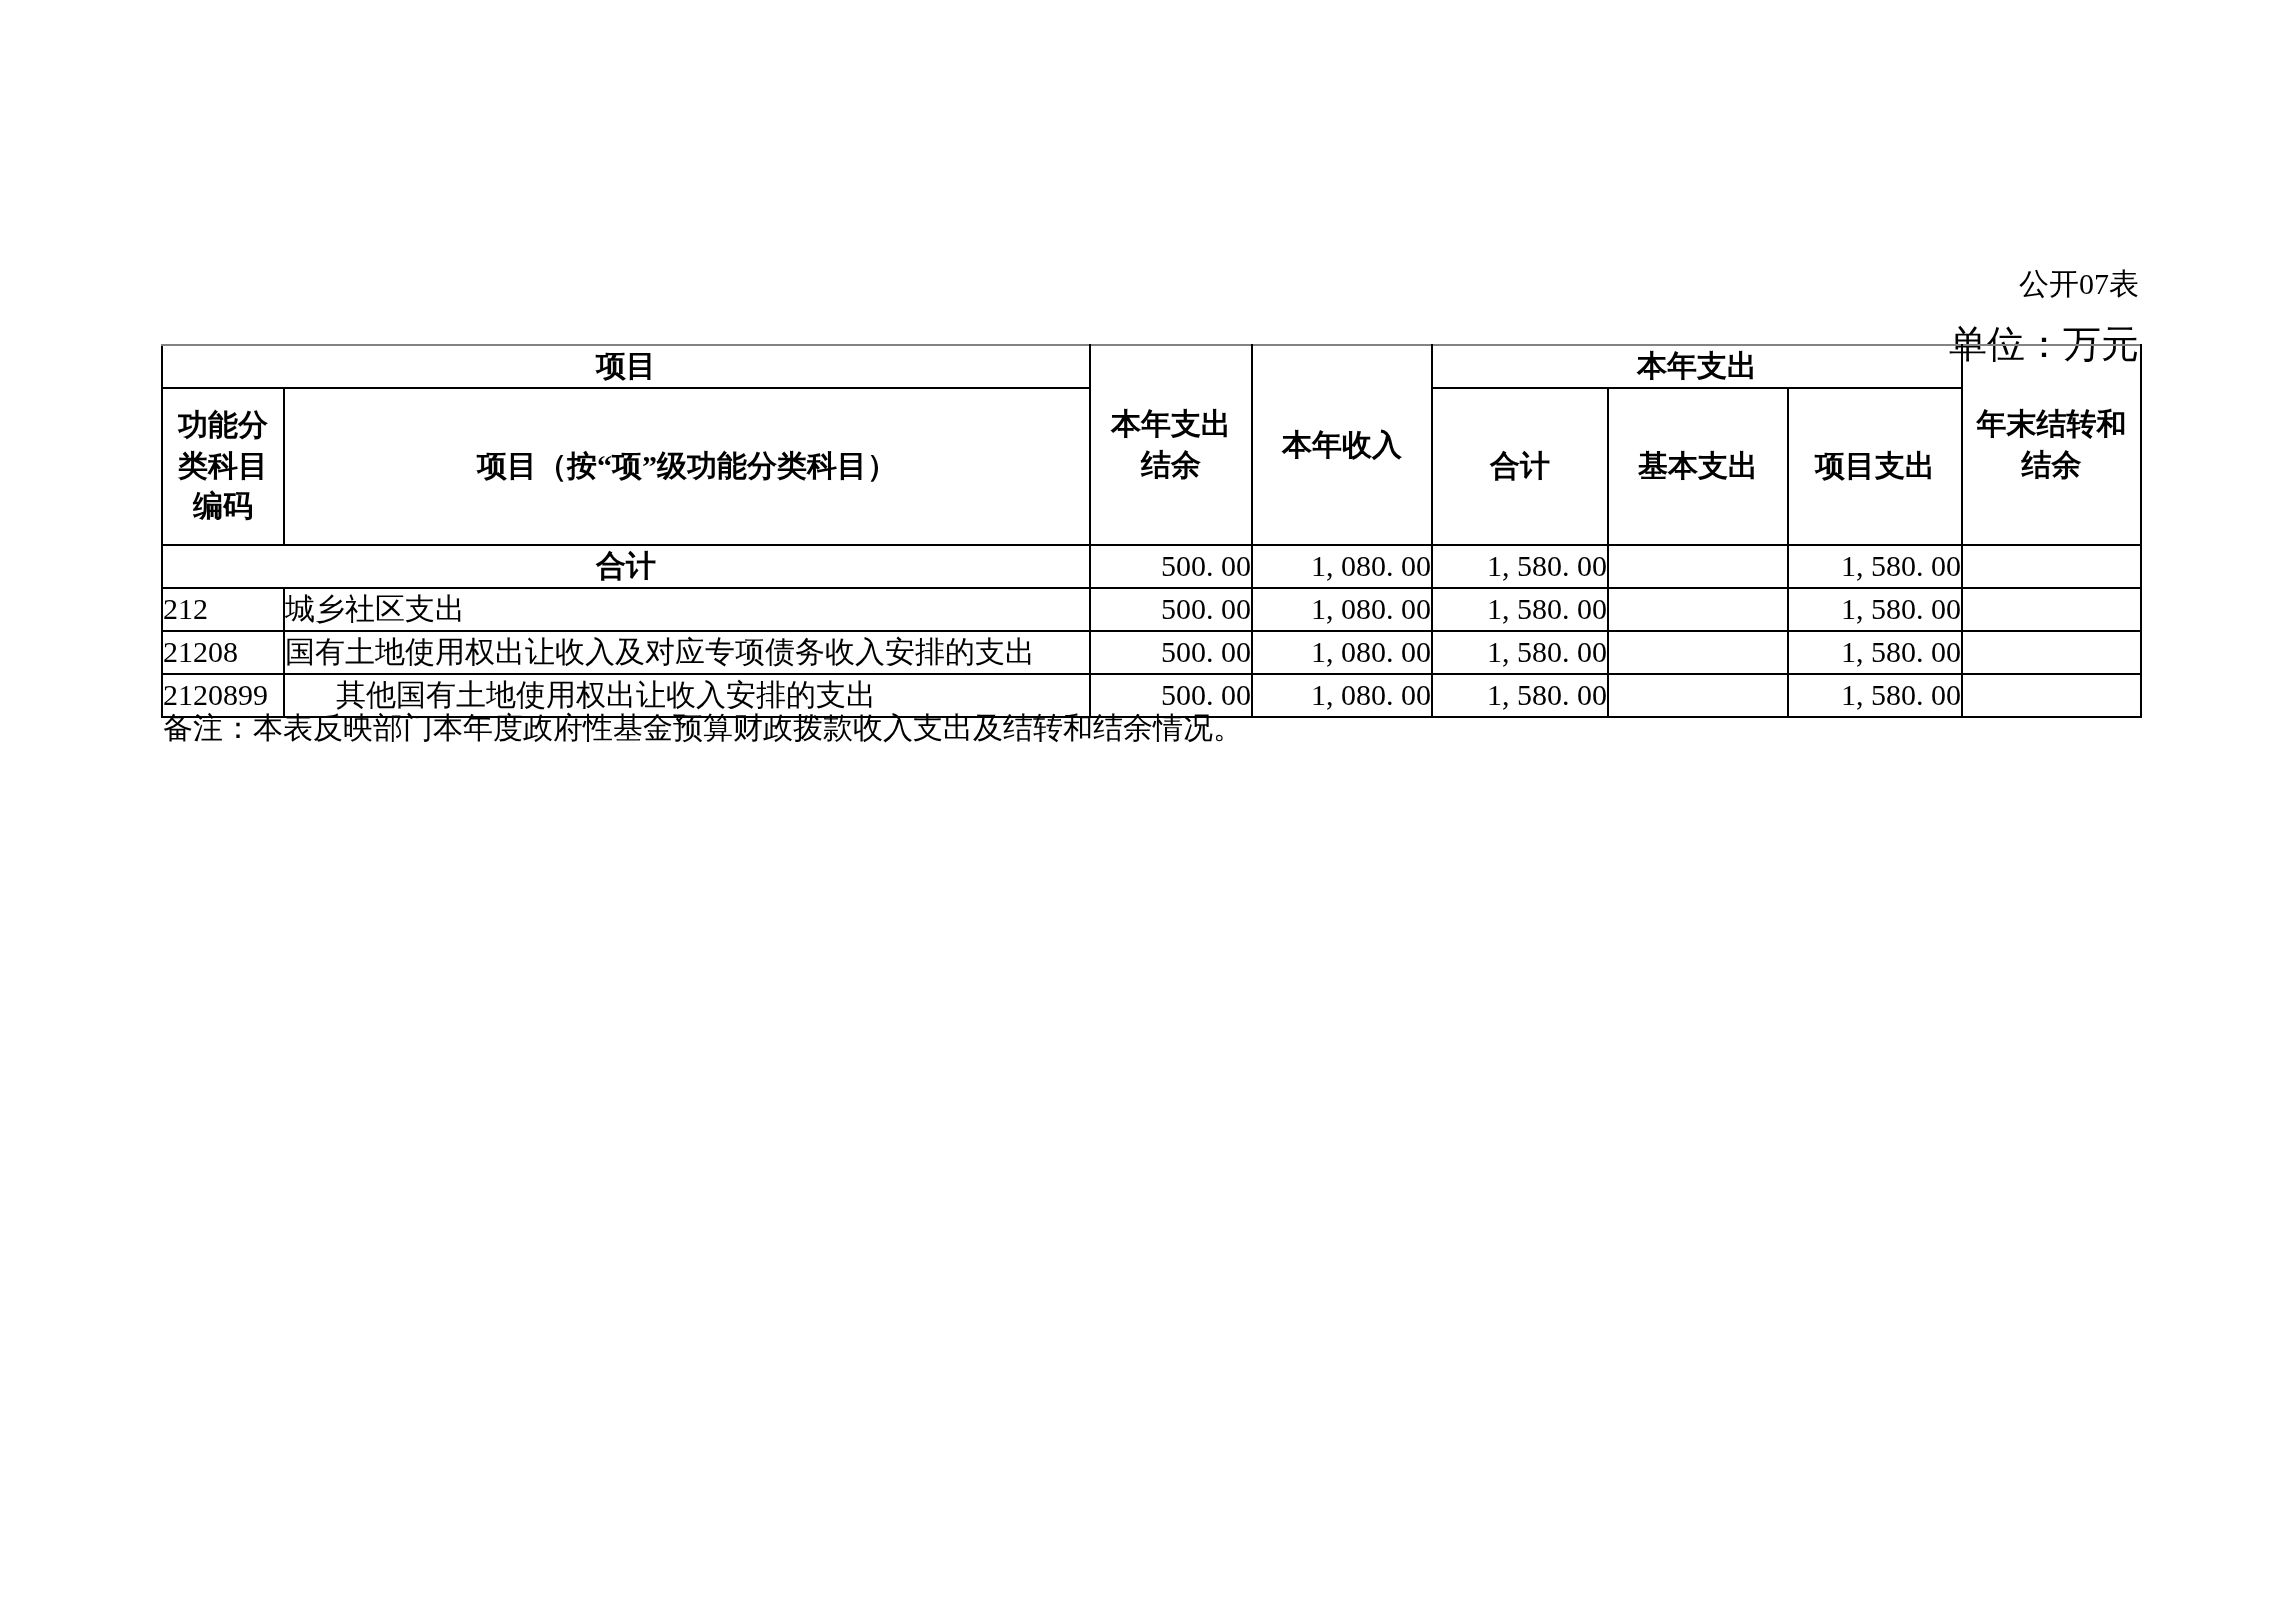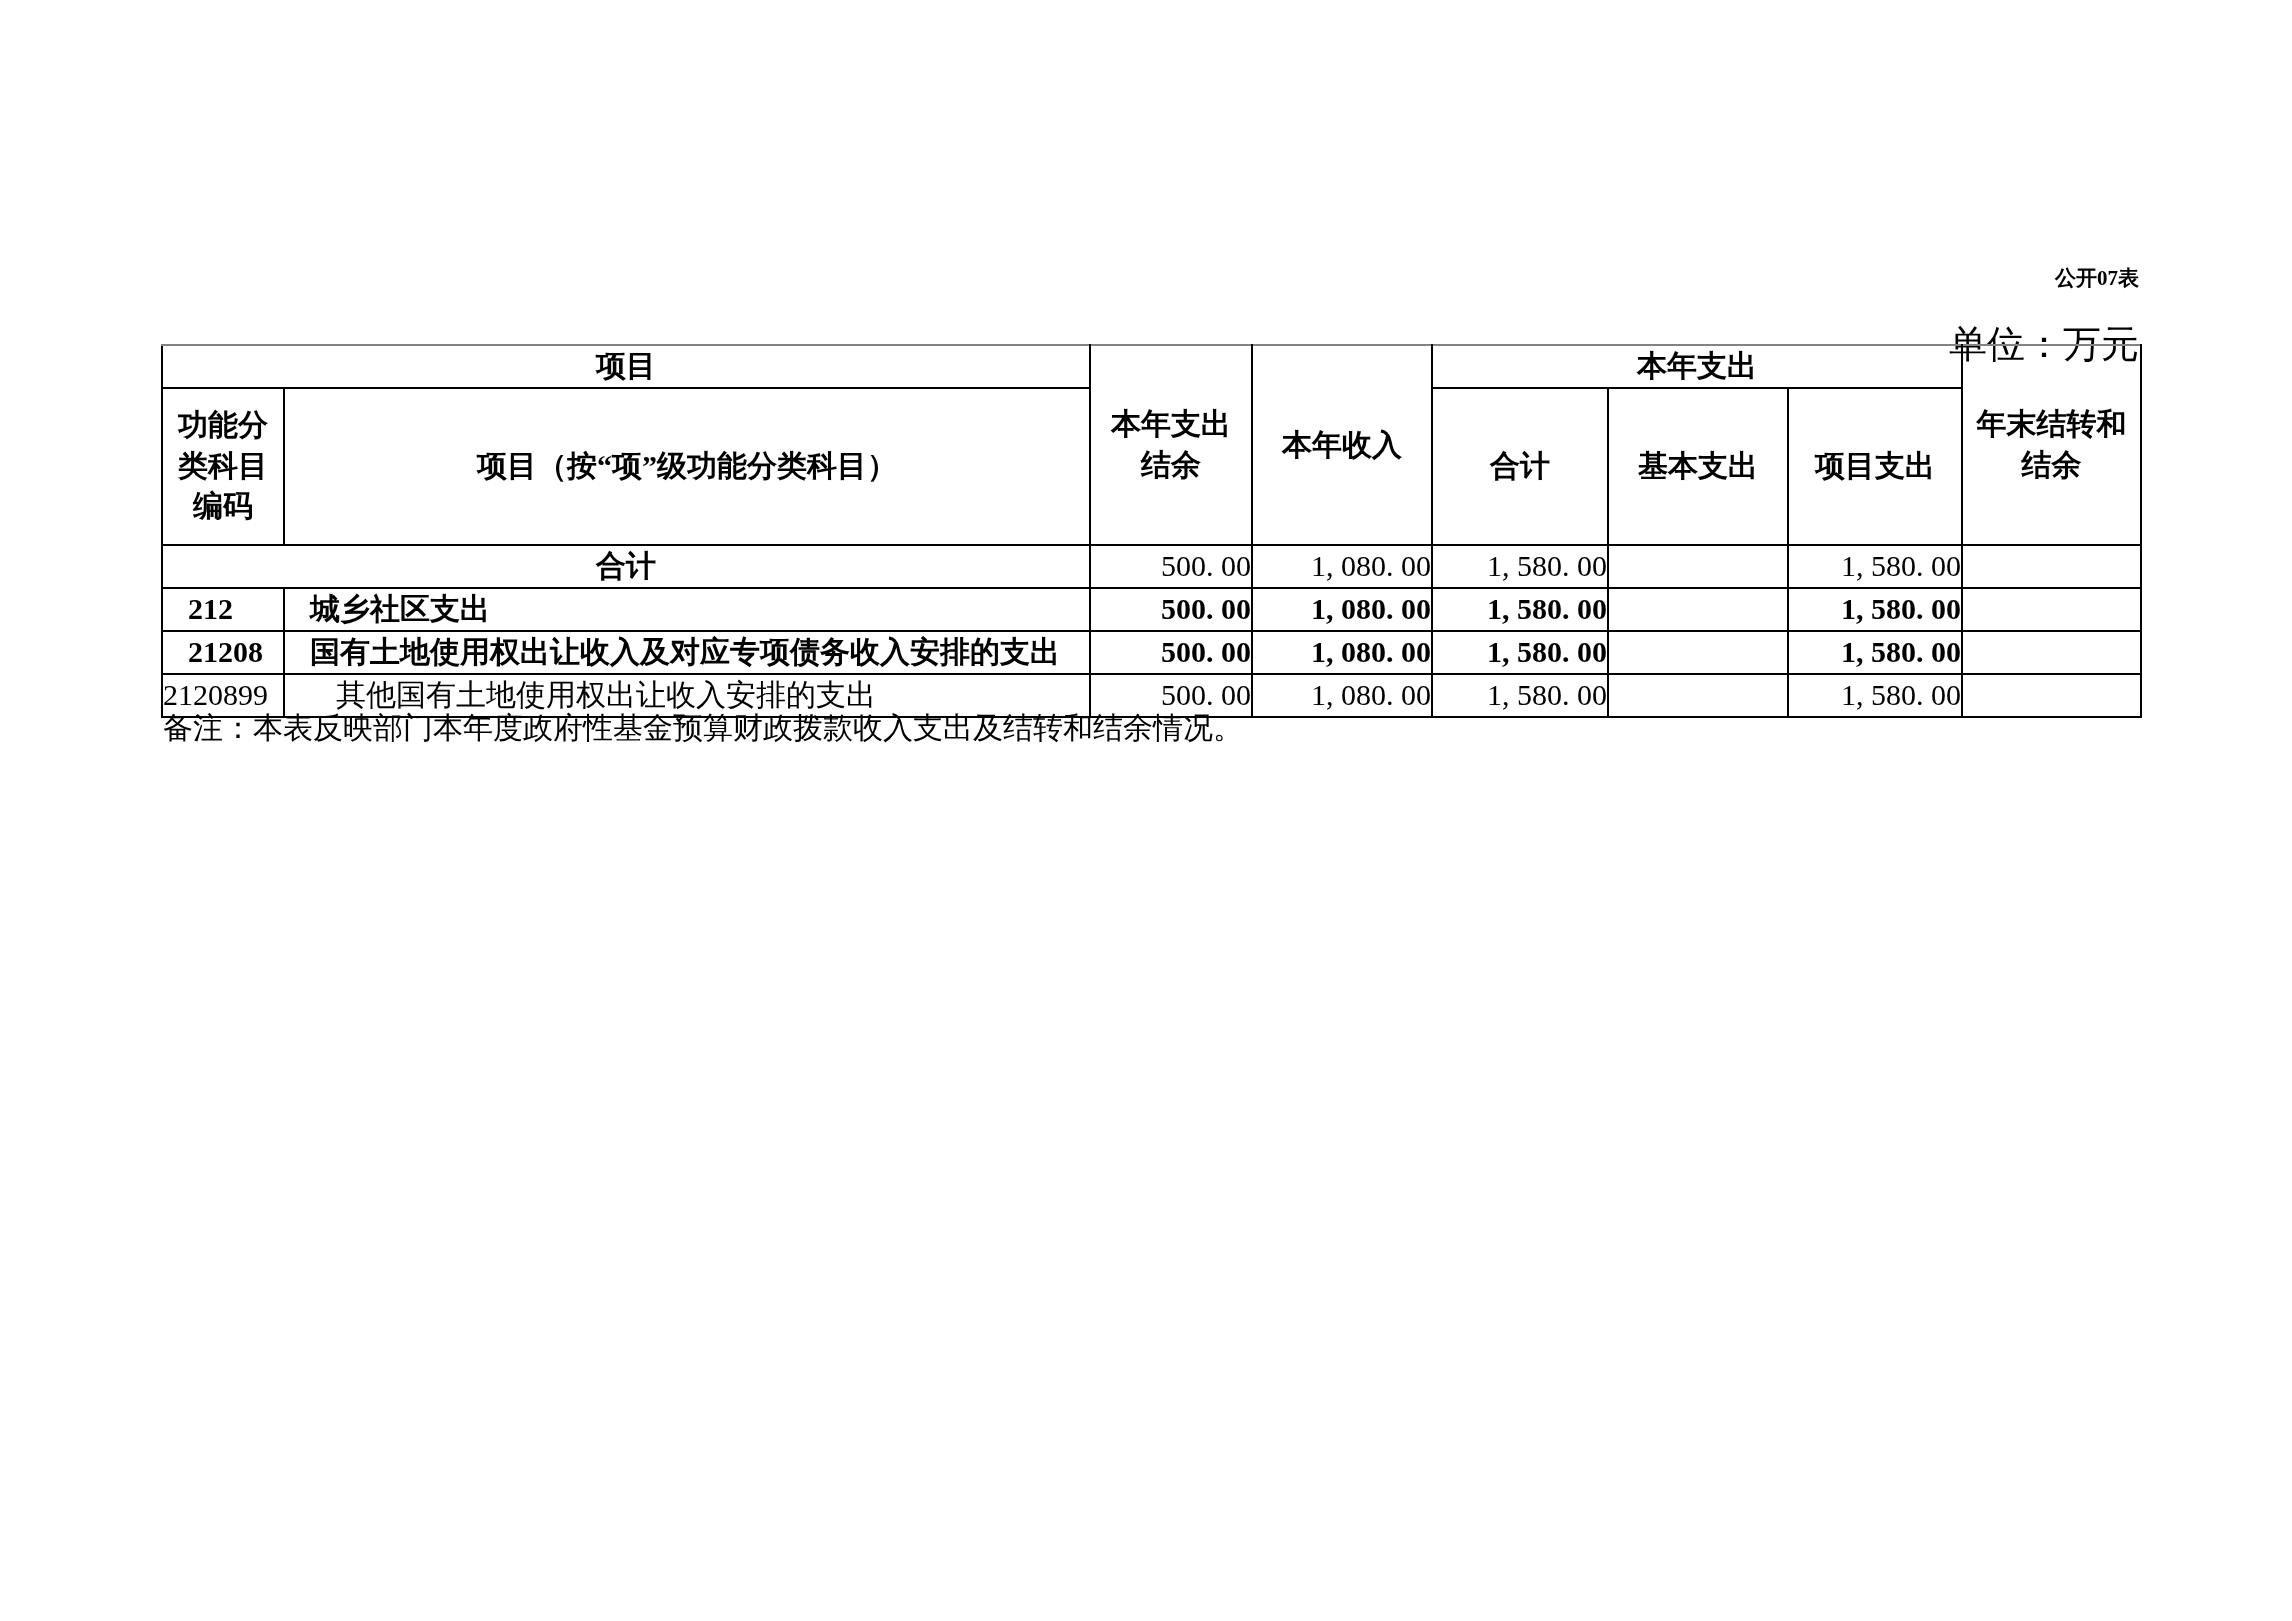--- a/index.html
+++ b/index.html
@@ -14,21 +14,21 @@
   .page-title {
     position:absolute; top:147px; left:0; width:100%;
     text-align:center;
     font-size:55px; font-weight:bold;
     letter-spacing:4.9px;
     line-height:1.1;
     white-space:nowrap;
   }
   .table-no {
     position:absolute; top:267px; right:154px;
-    font-size:21px; line-height:1.1;font-weight:bold;
+    font-size:30px; line-height:1.1;
   }
   .dept-label {
     position:absolute; top:306px; left:163px;
     font-size:30px; line-height:1.1;
   }
   .unit-label {
     position:absolute; top:324px; right:154px;
     font-size:38px; line-height:1.1;
   }
   table.budget {
@@ -56,21 +56,21 @@
     line-height:1.35;
   }
   tr.hrow1 { height:37px; }
   tr.hrow2 { height:157px; }
   tr.drow  { height:39px; }
   td.code  { text-align:left; padding-left:5.9px; }
   td.name  { text-align:left; padding-left:4.9px; }
   td.name.indent { padding-left:51px; }
   td.num   { text-align:right; padding-right:5.9px; }
   td.total-label { text-align:center; font-weight:bold; }
-  tr.bold-row td { font-weight:bold;padding-left:25px; }
+  tr.bold-row td { font-weight:normal; }
   .footnote {
     position:absolute; top:710px; left:163px;
     font-size:30px; line-height:1.2;
   }
 </style>
 </head>
 <body>
 
 <div class="page">
 

